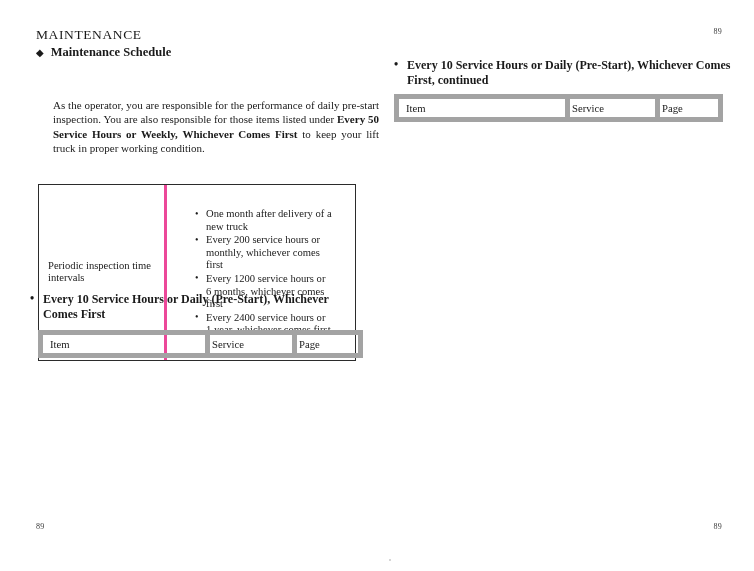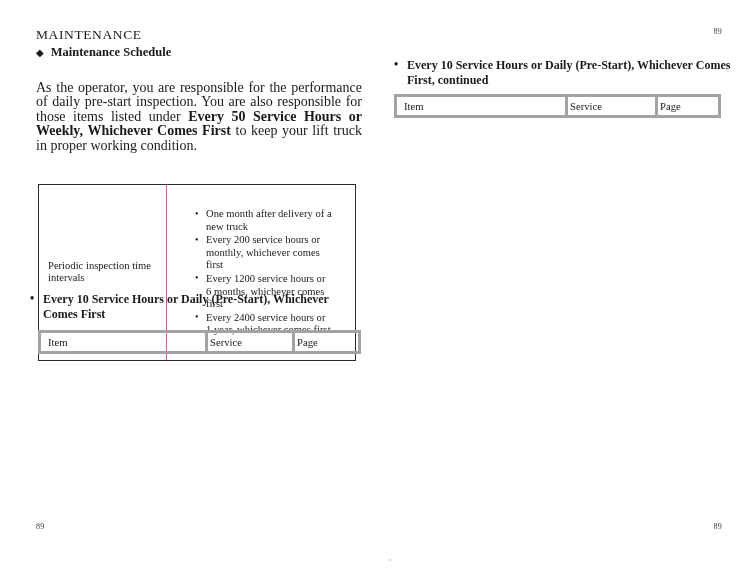--- a/index.html
+++ b/index.html
@@ -62,43 +62,43 @@
   }
   #section-head .diamond {
     font-size: 10px;
     line-height: 1;
     position: relative;
     top: 0px;
   }
 
   
   .body-para {
-    font-size: 14px;
+    font-size: 11px;
     line-height: 14.4px;
     text-align: justify;
-    margin: 0;
+    margin: 17px;
   }
   #para-1 { position: absolute; left: 36px; top: 81px;  width: 326px; }
   #para-2 { position: absolute; left: 36px; top: 127px; width: 326px; }
   .body-para b { font-weight: bold; }
 
   
   #interval-box {
     position: absolute;
     left: 38px;
     top: 184px;
     width: 318px;
     border: 1px solid #2b2b2b;
     display: flex;
     box-sizing: border-box;
   }
   #interval-label-cell {
     width: 128px;
     box-sizing: border-box;
-    border-right: 1px solid #ec4899;
+    border-right: 3px solid #ec4899;
     padding: 8px 8px 8px 9px;
     display: flex;
     align-items: center;
     font-size: 10.6px;
     line-height: 12.8px;
   }
   #interval-list-cell {
     flex: 1;
     box-sizing: border-box;
     padding: 7px 6px 7px 12px;
@@ -142,21 +142,21 @@
   #head-right { position: absolute; left: 392px; top: 58px;  width: 326px; }
 
   
   .sched-table {
     position: absolute;
     border-collapse: collapse;
     table-layout: fixed;
     font-size: 10.7px;
   }
   .sched-table td, .sched-table th {
-    border: 3px solid #a3a3a3;
+    border: 5px solid #a3a3a3;
     padding: 0;
     font-weight: normal;
     vertical-align: middle;
   }
   .sched-table .c-item {
     text-align: left;
     padding: 3px 6px 3px 7px;
     line-height: 12.4px;
   }
   .sched-table .c-service,

